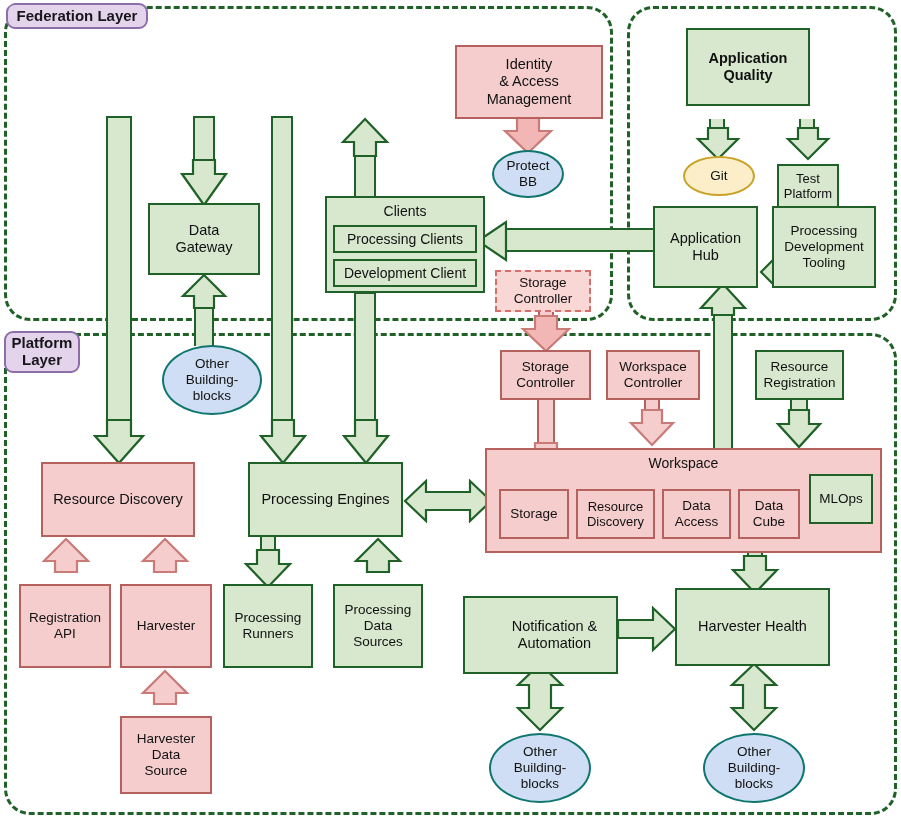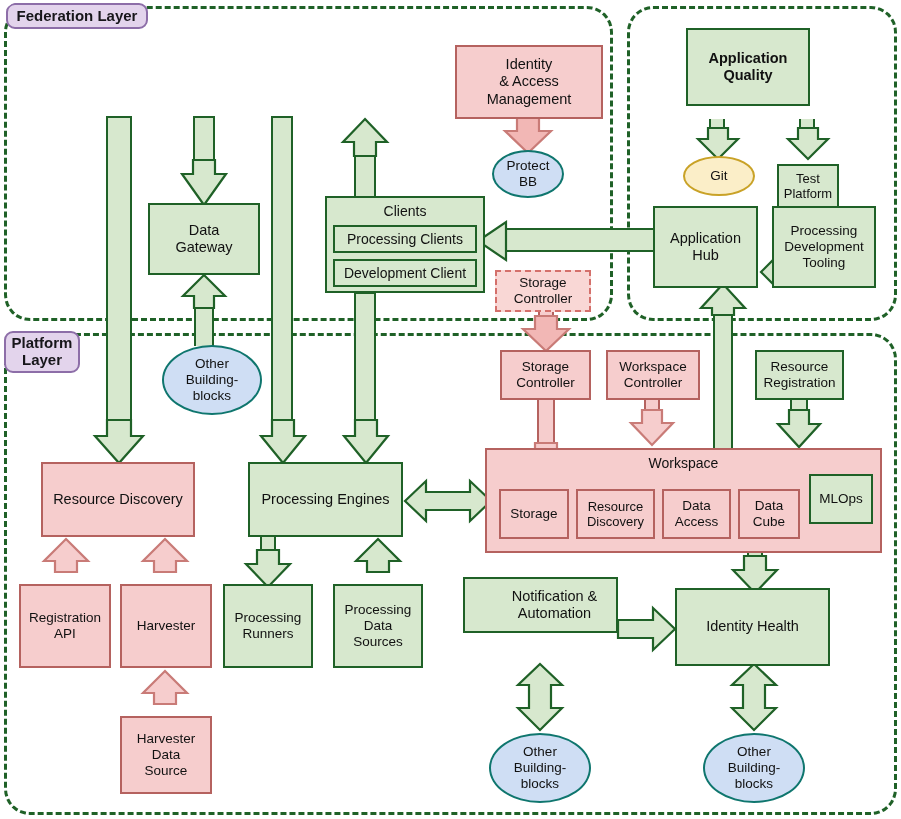--- a/index.html
+++ b/index.html
@@ -343,24 +343,24 @@
   <div class="node red title-top" style="left:485px;top:448px;width:397px;height:105px;font-size:14px;">Workspace</div>
   <div class="node red" style="left:499px;top:489px;width:70px;height:50px;white-space:pre-line;font-size:13.5px;z-index:22;">Storage</div>
   <div class="node red" style="left:576px;top:489px;width:79px;height:50px;white-space:pre-line;font-size:13px;z-index:22;">Resource
 Discovery</div>
   <div class="node red" style="left:662px;top:489px;width:69px;height:50px;white-space:pre-line;font-size:13.5px;z-index:22;">Data
 Access</div>
   <div class="node red" style="left:738px;top:489px;width:62px;height:50px;white-space:pre-line;font-size:13.5px;z-index:22;">Data
 Cube</div>
   <div class="node green" style="left:809px;top:474px;width:64px;height:50px;font-size:13.5px;z-index:22;">MLOps</div>
 
-  <div class="node green" style="left:463px;top:577px;width:155px;height:56px;white-space:pre-line;padding-left:28px;">Notification &amp;
+  <div class="node green" style="left:463px;top:596px;width:155px;height:78px;white-space:pre-line;padding-left:28px;">Notification &amp;
 Automation</div>
 
-  <div class="node green" style="left:675px;top:588px;width:155px;height:78px;">Identity Health</div>
+  <div class="node green" style="left:675px;top:588px;width:155px;height:78px;">Harvester Health</div>
 
   <div class="node ellipse-blue" style="left:489px;top:733px;width:102px;height:70px;white-space:pre-line;font-size:13.5px;">Other
 Building-
 blocks</div>
 
   <div class="node ellipse-blue" style="left:703px;top:733px;width:102px;height:70px;white-space:pre-line;font-size:13.5px;">Other
 Building-
 blocks</div>
 
 </div>

